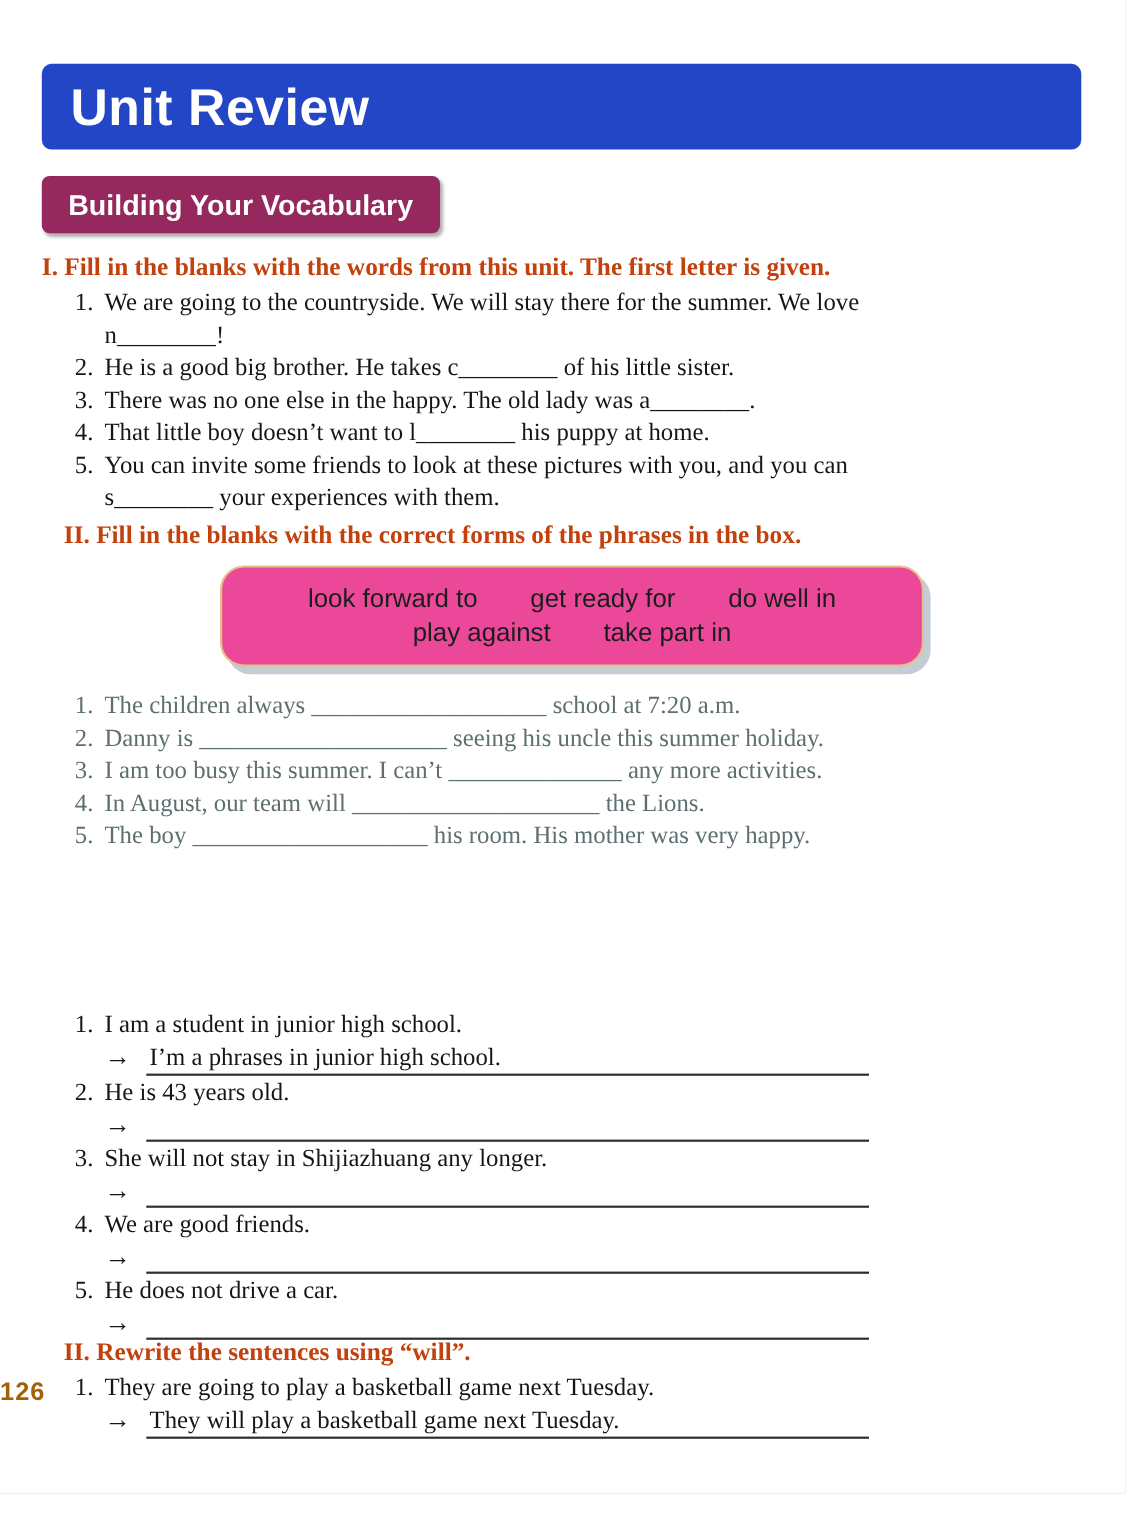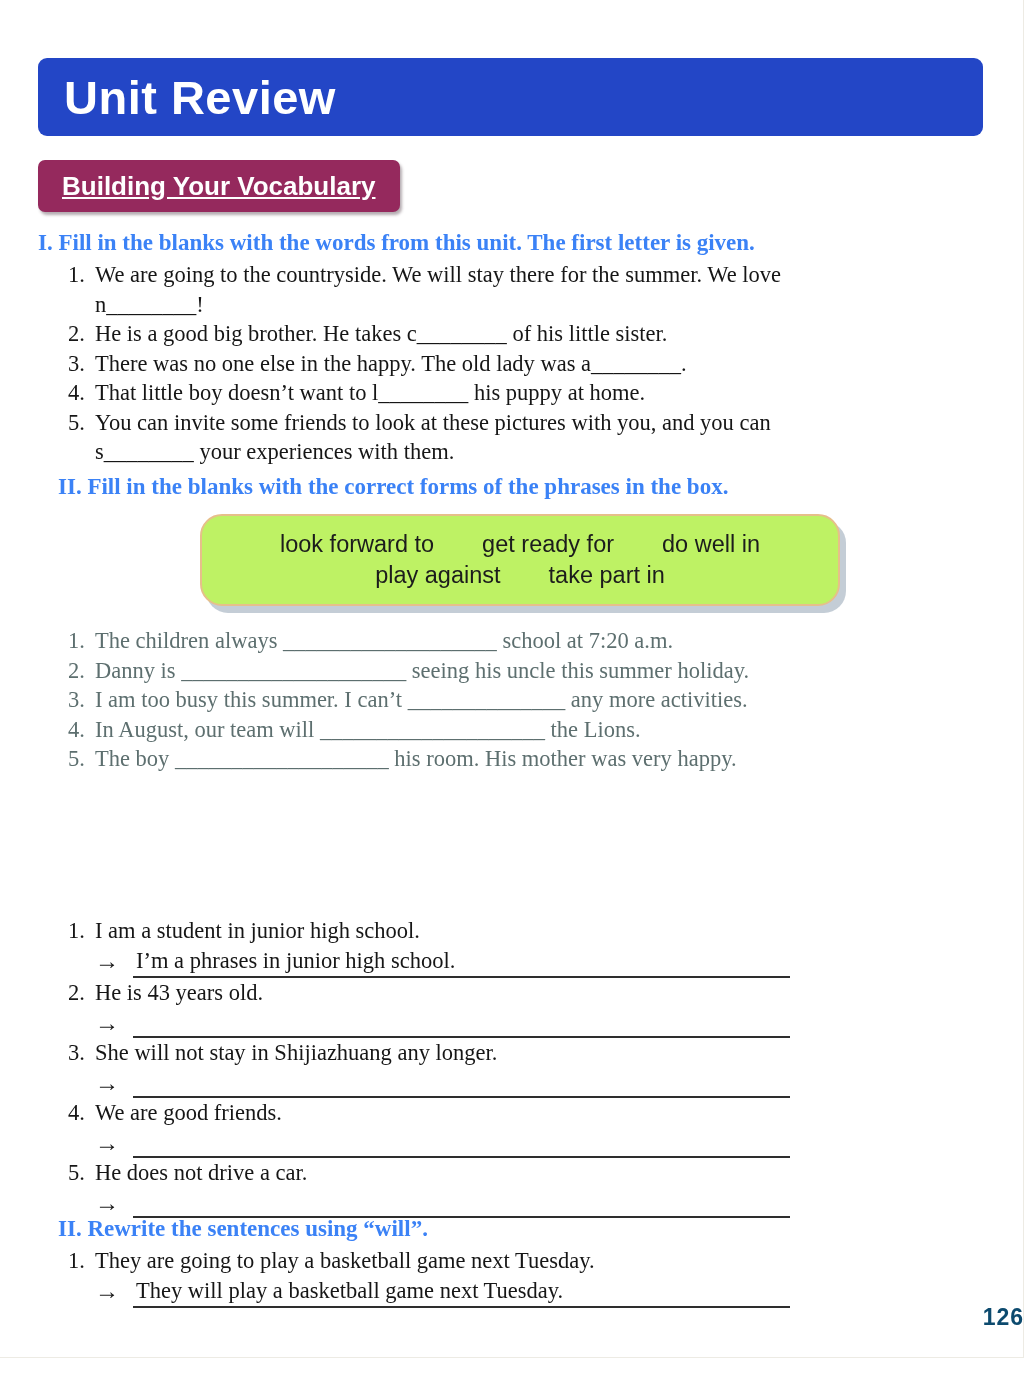--- a/index.html
+++ b/index.html
@@ -32,50 +32,49 @@
   
   .maroon-banner {
     position: absolute; left: 38px;
     background: #95295d; color: #ffffff;
     font-family: "Liberation Sans", sans-serif;
     font-weight: bold; font-size: 26px;
     padding: 0 24px; height: 52px; line-height: 52px;
     border-radius: 7px;
     box-shadow: 2px 3px 3px rgba(60,40,50,0.38);
     white-space: nowrap;
-    text-decoration: underline;
   }
   .vocab-banner  { top: 160px; }
   .grammar-banner{ top: 803px; }
 
   
   .sec-heading {
     position: absolute; left: 38px;
-    font-weight: bold; font-size: 23px; color: #3b82f6;
+    font-weight: bold; font-size: 23px; color: #c2410c;
     white-space: nowrap;
     text-align: center;
   }
   .h-vocab1   { top: 230px; }
   .h-vocab2   { top: 474px; margin-left: 20px; }
   .h-grammar1 { top: 886px; }
   .h-grammar2 { top: 1216px; margin-left: 20px; }
 
   
   .ex-list { position: absolute; left: 38px; right: 18px; font-size: 22.5px; }
   .list-vocab1 { top: 260px; }
   .list-vocab2 { top: 626px; color: #5d6f6f; }
   .ex-item { display: flex; line-height: 29.5px; }
   .num { flex: none; width: 27px; margin-left: 30px; }
   .txt { flex: 1; }
 
   
   .phrase-box {
     position: absolute; left: 200px; top: 514px;
     width: 640px;
-    background: #bef264;
+    background: #ec4899;
     border: 2px solid #e6bf8a;
     border-radius: 22px;
     box-shadow: 6px 7px 0 rgba(125,145,165,0.45);
     padding: 13px 10px;
     font-family: "Liberation Sans", sans-serif;
     font-size: 23.5px; color: #1c1c1c;
   }
   .phrase-row { display: flex; justify-content: center; gap: 48px; line-height: 31px; white-space: nowrap; }
 
   
@@ -87,24 +86,24 @@
   .arrow { flex: none; width: 38px; font-size: 24px; }
   .ans-line {
     width: 657px;
     border-bottom: 2px solid #2e2e2e;
     padding-left: 3px;
     white-space: nowrap;
   }
 
   
   .footer {
-    position: absolute; left: 0; top: 1304px; width: 100%;
-    text-align: right;
-    font-family: "Liberation Sans", sans-serif;
-    font-weight: bold; font-size: 23px; color: #0c4a6e;
+    position: absolute; left: 0; top: 1252px; width: 100%;
+    text-align: left;
+    font-family: "Liberation Sans", sans-serif;
+    font-weight: bold; font-size: 23px; color: #a16207;
     letter-spacing: 1px;
   }
 </style>
 </head>
 <body>
 
 <div class="page">
 
   <div class="blue-banner">
     <span class="title">Unit Review</span>

